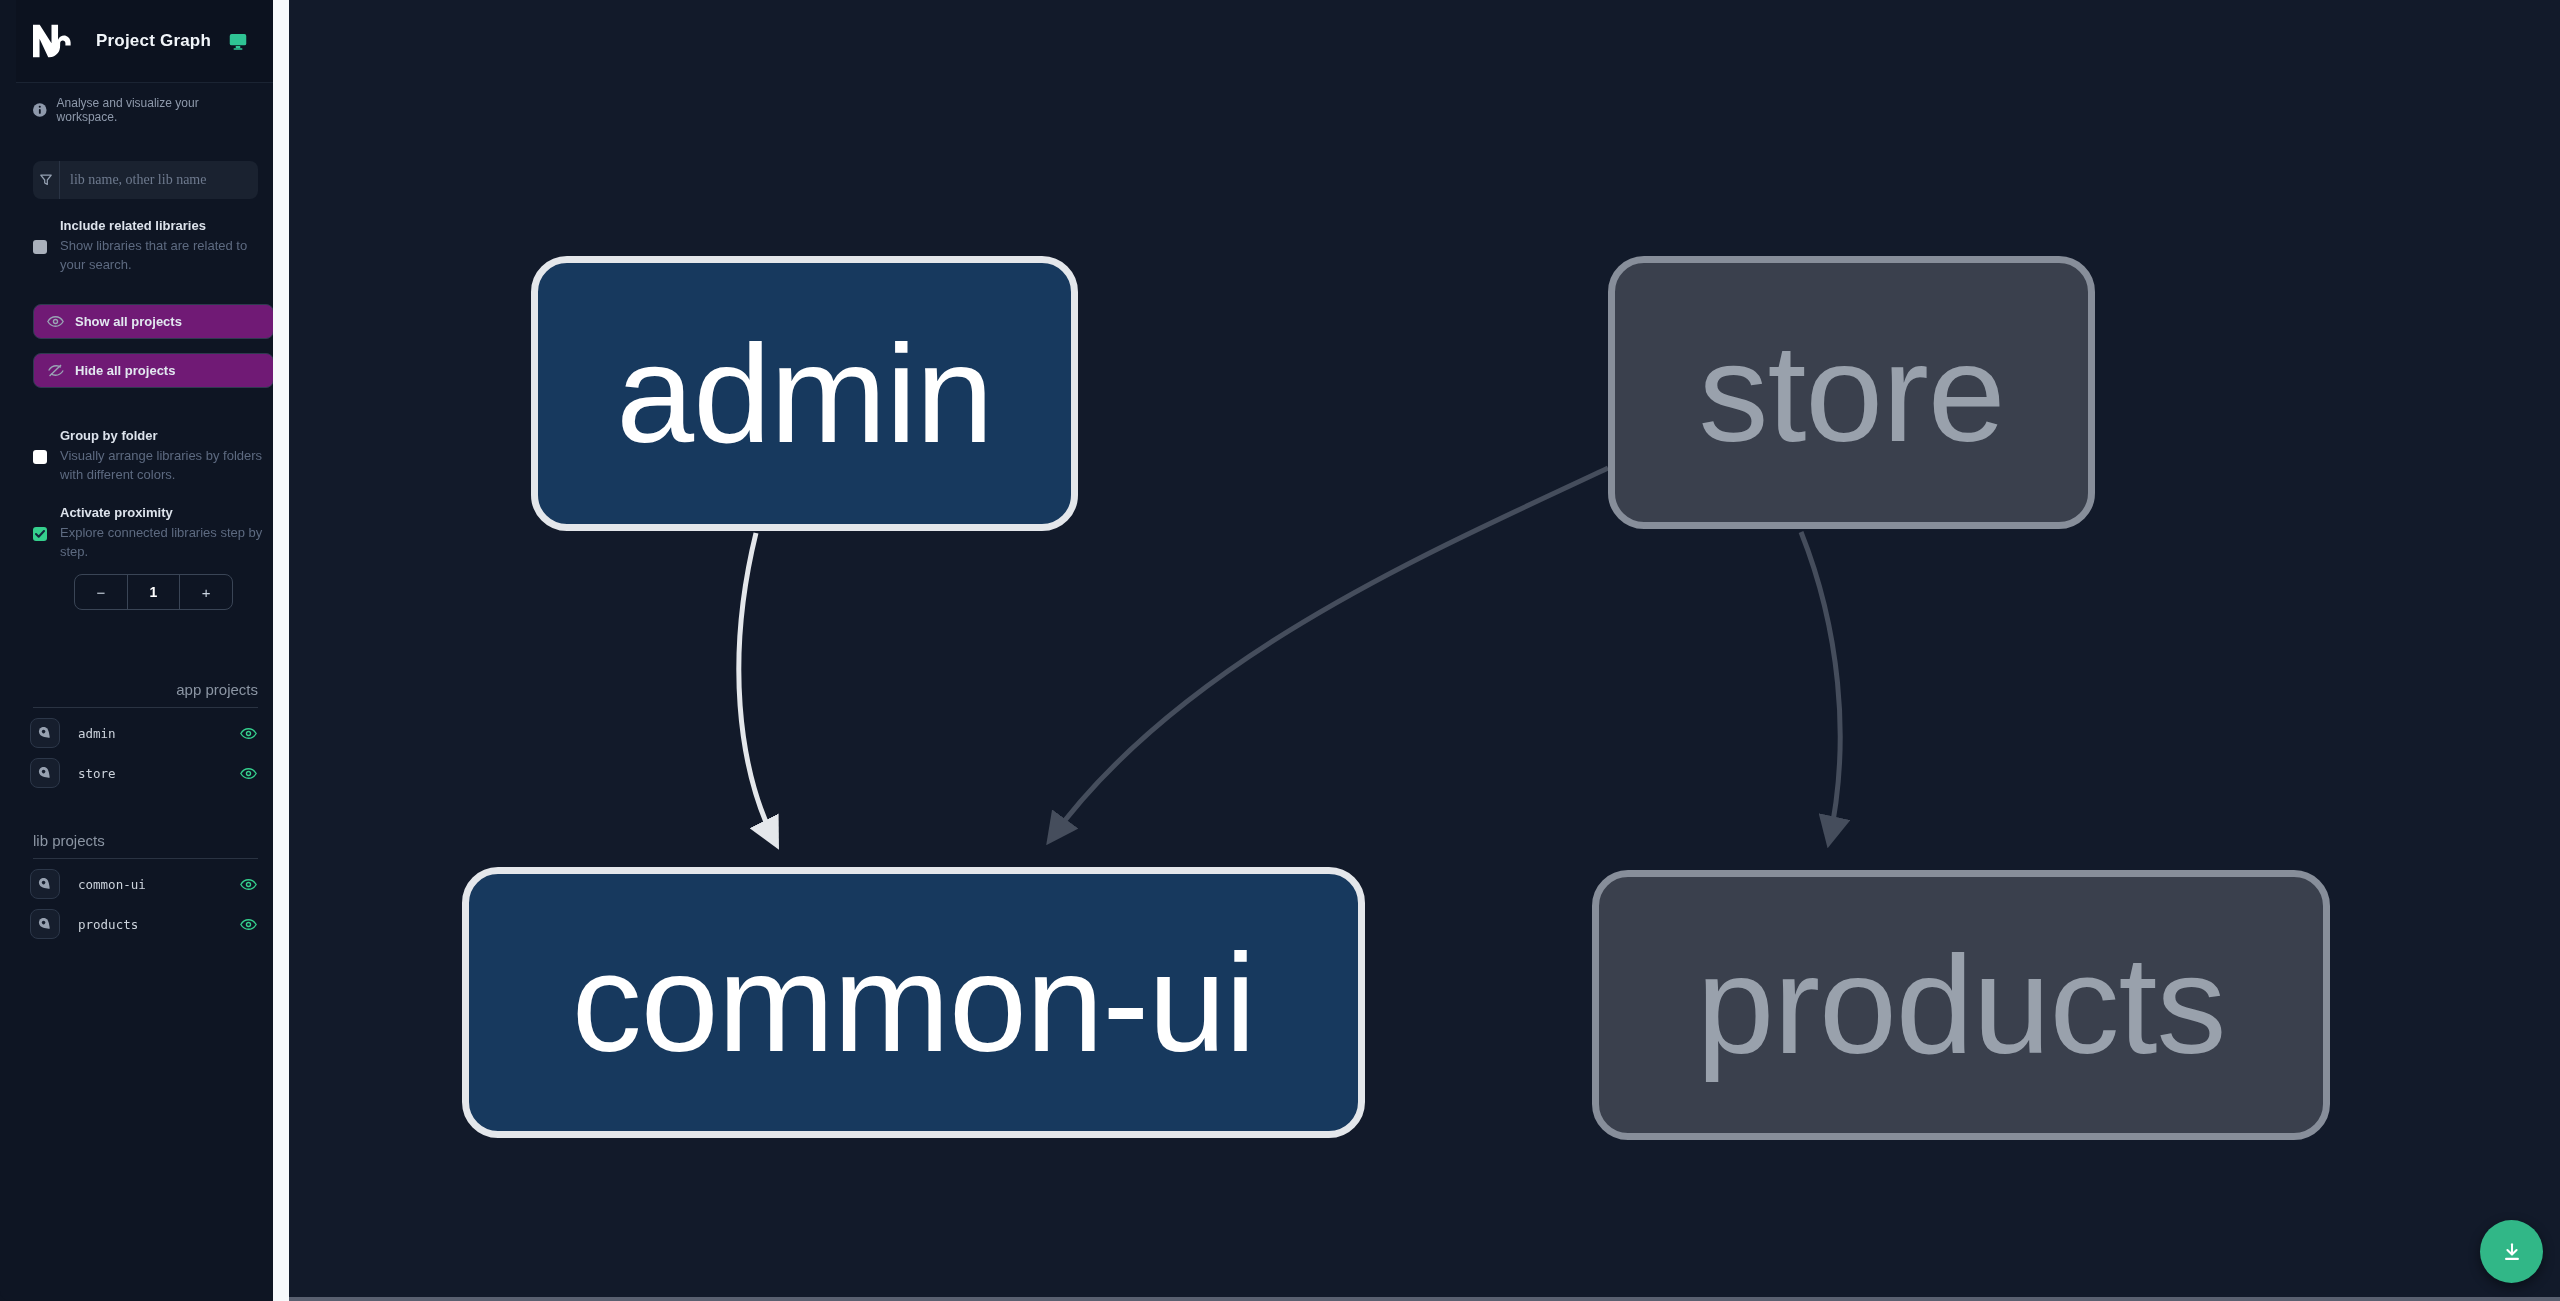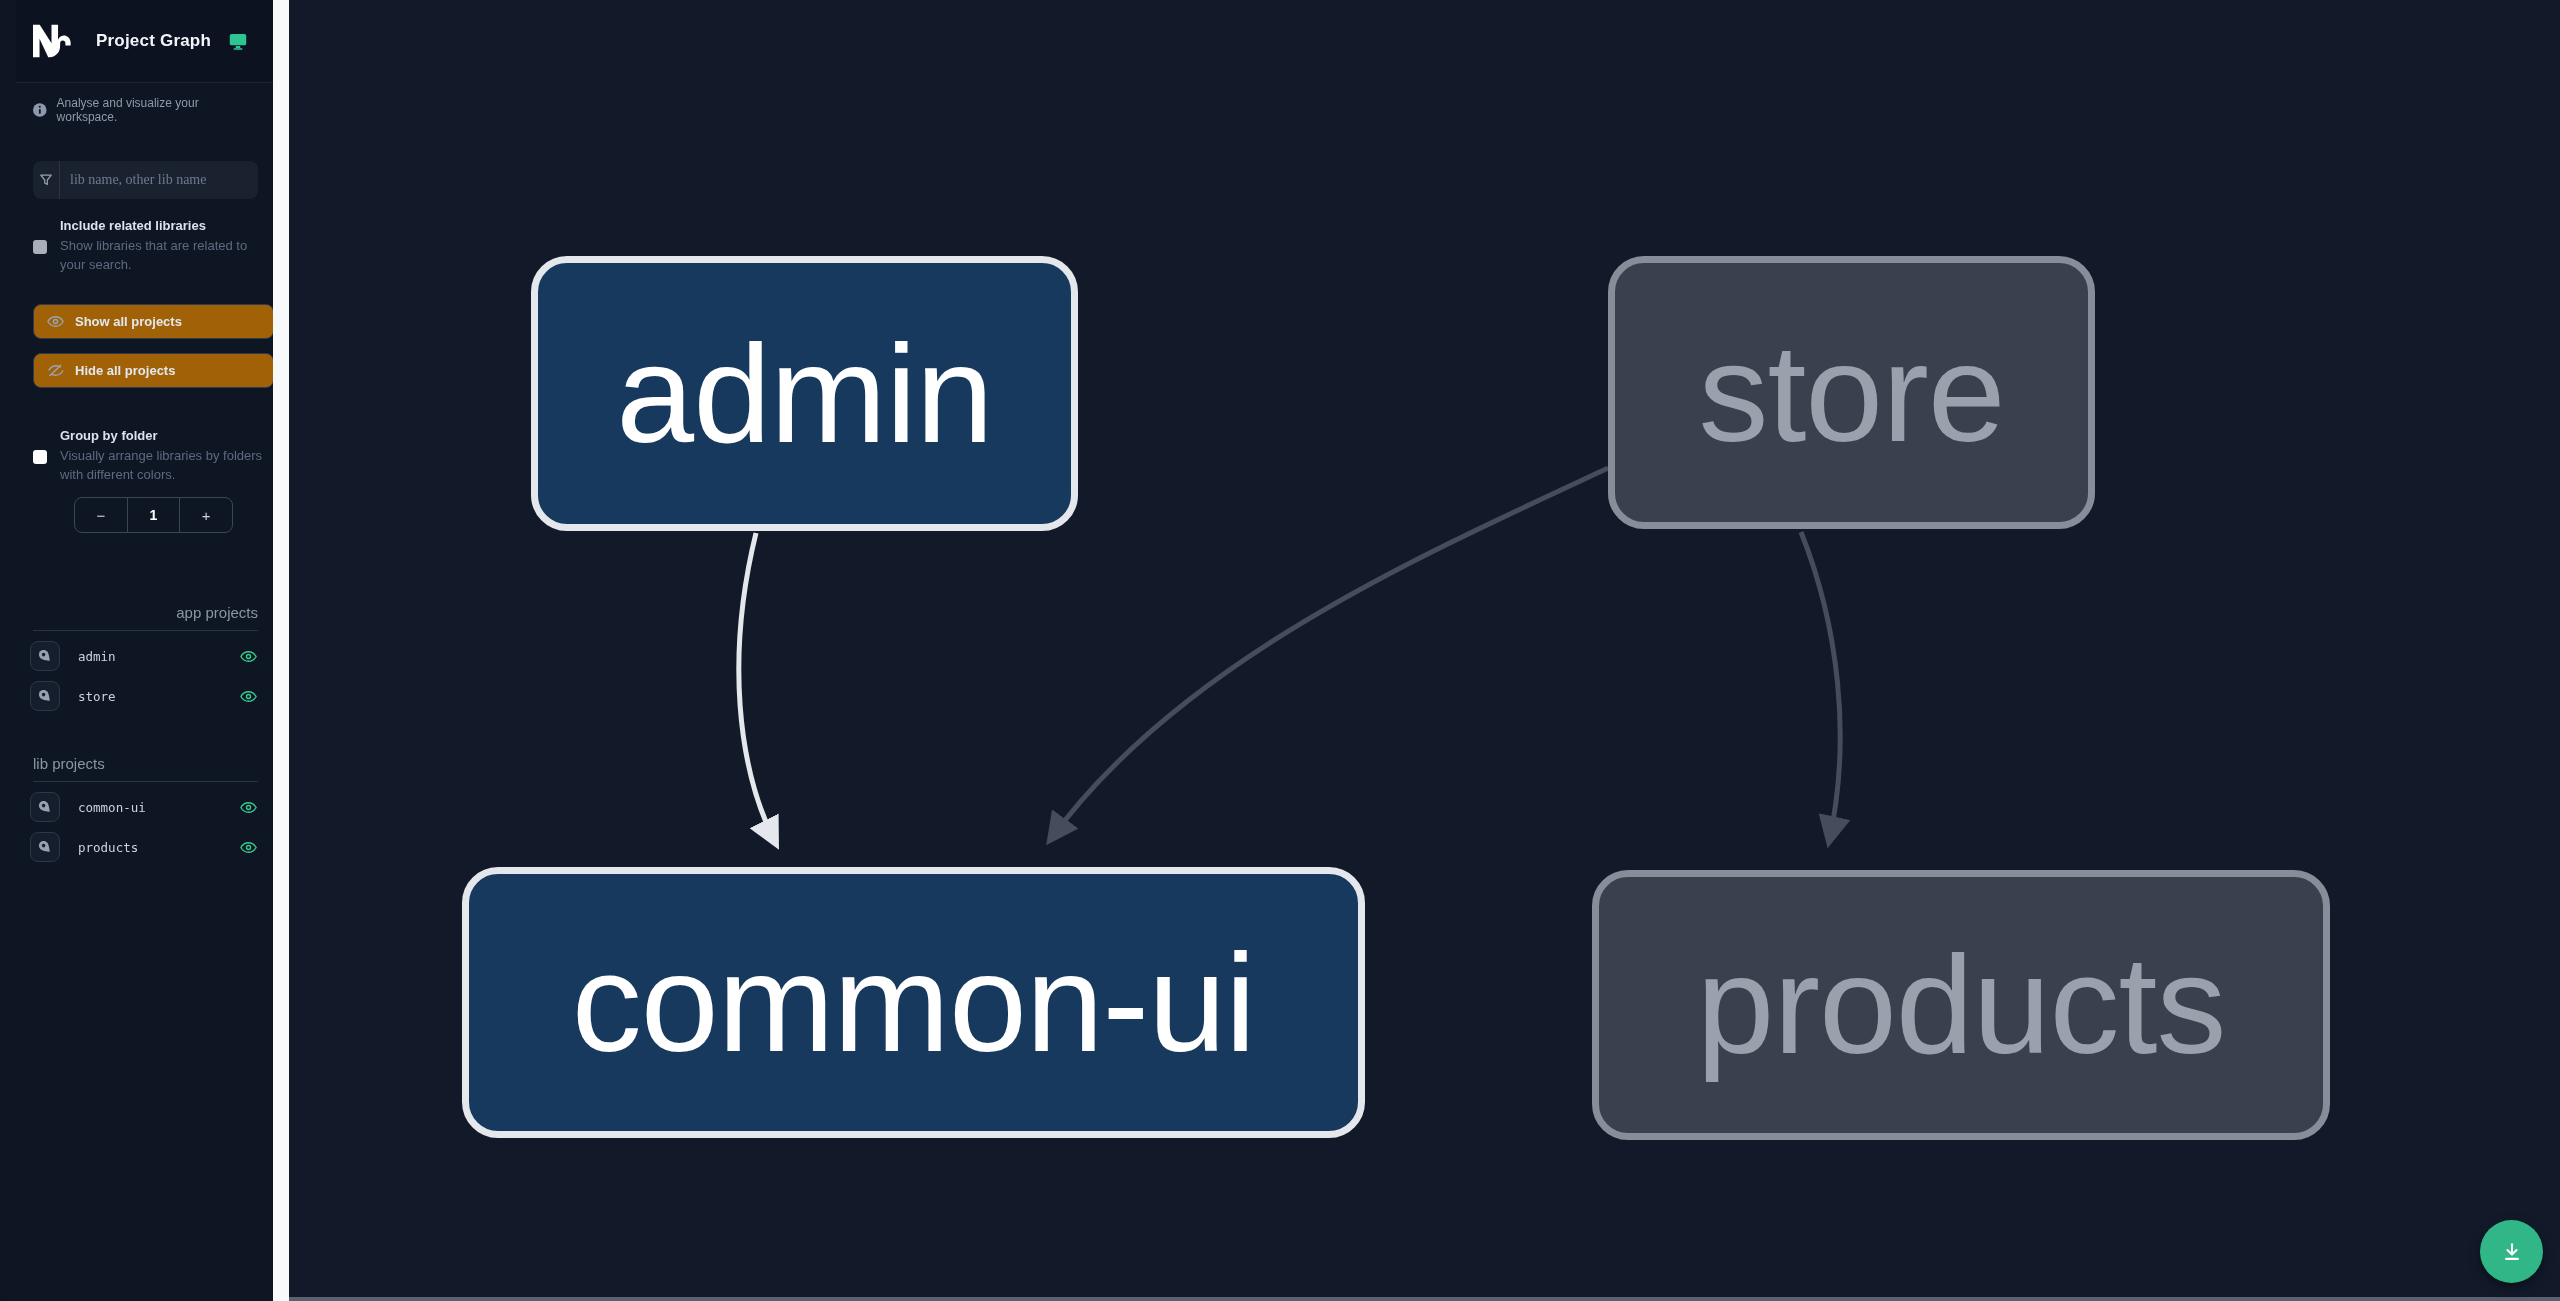--- a/index.html
+++ b/index.html
@@ -42,21 +42,21 @@
         display:flex; align-items:center; justify-content:center; }
   .cb-gray  { background:#a9b0bb; }
   .cb-white { background:#ffffff; }
   .cb-green { background:#35cf8d; }
   .check-label { display:block; font-size:13px; font-weight:bold; color:#dde3ec; line-height:16px; }
   .check-desc  { display:block; font-size:13px; color:#5d6a80; line-height:18.5px;
                  margin-top:3px; width:208px; }
 
   
   .sb-btn { display:flex; align-items:center; gap:11px; width:241px; height:35px;
-            margin:0 0 0 17px; padding:0 13px; background:#a16207; border:1px solid #2e3a4f;
+            margin:0 0 0 17px; padding:0 13px; background:#701a75; border:1px solid #2e3a4f;
             border-radius:8px; color:#e2e8f0; font-size:13px; font-weight:bold; cursor:pointer;
             font-family:"Liberation Sans", sans-serif; }
   .btn-show { margin-top:30px; }
   .btn-hide { margin-top:14px; }
 
   
   .stepper { margin:13px 0 0 58px; width:159px; height:36px; display:flex;
              border:1px solid #3a4556; border-radius:8px; overflow:hidden; }
   .stepper > * { flex:1; display:flex; align-items:center; justify-content:center;
                  background:transparent; border:none; color:#cbd5e1; font-size:15px;
@@ -158,20 +158,31 @@
     </button>
 
     <label class="check-row" style="margin-top:40px">
       <span class="cb cb-white"></span>
       <span>
         <span class="check-label">Group by folder</span>
         <span class="check-desc">Visually arrange libraries by folders with different colors.</span>
       </span>
     </label>
 
+    <label class="check-row" style="margin-top:21px">
+      <span class="cb cb-green">
+        <svg width="10" height="8" viewBox="0 0 10 8">
+          <path d="M1 4l2.7 2.7L9 1" fill="none" stroke="#13263c" stroke-width="2" stroke-linecap="round" stroke-linejoin="round"></path>
+        </svg>
+      </span>
+      <span>
+        <span class="check-label">Activate proximity</span>
+        <span class="check-desc">Explore connected libraries step by step.</span>
+      </span>
+    </label>
 
     <div class="stepper">
       <button class="dec">−</button>
       <span class="val">1</span>
       <button class="inc">+</button>
     </div>
 
     <div class="section first">
       <h3>app projects</h3>
       <div class="proj-row">

